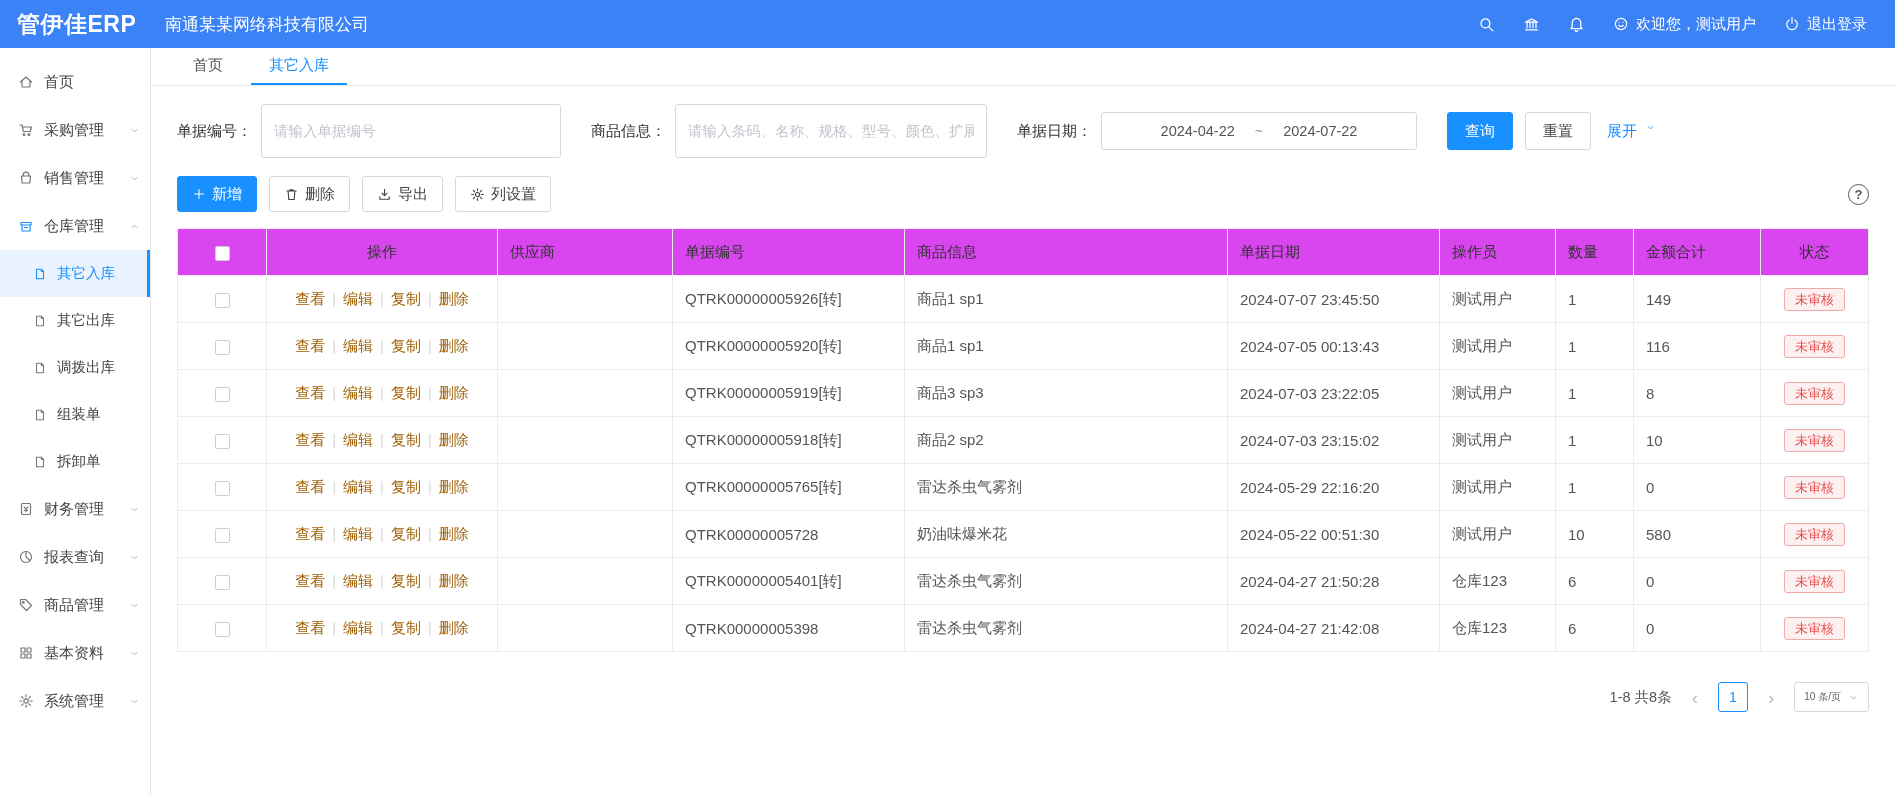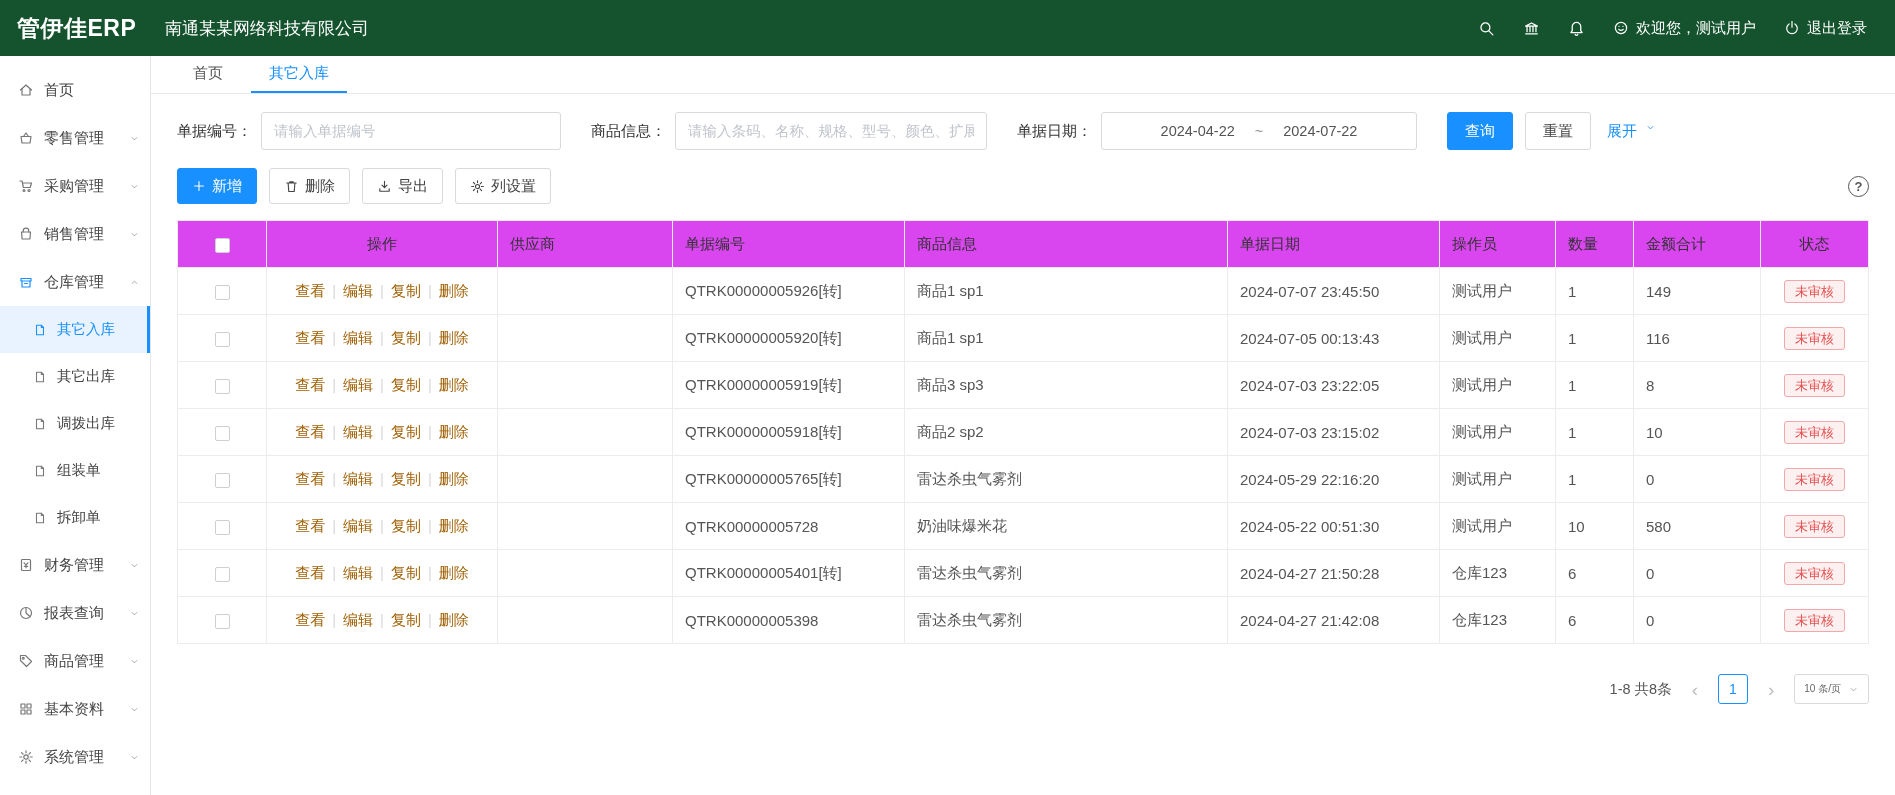--- a/index.html
+++ b/index.html
@@ -1,20 +1,20 @@
 <!DOCTYPE html>
 <html><head>
 <meta charset="utf-8">
 <style>
   *{box-sizing:border-box;margin:0;padding:0}
   html,body{width:1895px;height:795px;overflow:hidden;background:#fff;
     font-family:"Liberation Sans","DejaVu Sans",sans-serif;font-size:15px;color:#333}
   .i{display:inline-flex;align-items:center;justify-content:center;line-height:0}
   
-  .topbar{height:56px;background:#14532d;display:flex;align-items:center;color:#fff}
+  .topbar{height:48px;background:#3b82f6;display:flex;align-items:center;color:#fff}
   .logo{width:151px;flex:0 0 151px;padding-left:17px;font-size:23px;font-weight:bold;letter-spacing:.5px}
   .company{font-size:17px;margin-left:14px}
   .topbar-right{margin-left:auto;display:flex;align-items:center;gap:28px;padding-right:28px}
   .tb-text{display:inline-flex;align-items:center;gap:7px;font-size:15px;cursor:pointer;white-space:nowrap}
   .tb-icon{cursor:pointer}
   
   .layout{display:flex;height:747px}
   .sidebar{width:151px;flex:0 0 151px;border-right:1px solid #e5e5e5;padding-top:10px;background:#fff;overflow:hidden}
   .side-item{height:48px;display:flex;align-items:center;padding:0 10px 0 17px;color:#444;cursor:pointer;font-size:15px;white-space:nowrap}
   .side-item .s-icon{width:17px;margin-right:10px;color:#777;flex:0 0 17px}
@@ -27,21 +27,21 @@
   .main{flex:1;display:flex;flex-direction:column;min-width:0}
   
   .tabbar{height:38px;border-bottom:1px solid #e8e8e8;display:flex;align-items:stretch;padding-left:24px}
   .tab{display:flex;align-items:center;padding:0 18px;margin-right:10px;color:#555;cursor:pointer;border-bottom:2px solid transparent}
   .tab.active{color:#1890ff;border-bottom-color:#1890ff}
   
   .content{padding:0 26px}
   .filters{display:flex;align-items:center;margin-top:18px;flex-wrap:nowrap}
   .f-group{display:flex;align-items:center;margin-right:30px}
   .f-label{margin-right:9px;color:#333;white-space:nowrap}
-  .f-input{height:38px;border:1px solid #d9d9d9;border-radius:3px;padding:0 12px;font-size:14.5px;color:#333;outline:none;font-family:inherit}
+  .f-input{height:54px;border:1px solid #d9d9d9;border-radius:3px;padding:0 12px;font-size:14.5px;color:#333;outline:none;font-family:inherit}
   .f-input::placeholder{color:#c0c4cc}
   .w1{width:300px}.w2{width:312px}
   .date-box{height:38px;width:316px;border:1px solid #d9d9d9;border-radius:3px;display:flex;align-items:center;justify-content:center;gap:20px;color:#555;font-size:14.5px;cursor:pointer}
   .date-sep{color:#999}
   .btn{height:38px;border-radius:3px;border:1px solid #d9d9d9;background:#fff;color:#444;font-size:15px;padding:0 17px;cursor:pointer;display:inline-flex;align-items:center;justify-content:center;gap:6px;font-family:inherit;white-space:nowrap}
   .btn.primary{background:#1890ff;border-color:#1890ff;color:#fff}
   .btn + .btn{margin-left:12px}
   .link-blue{color:#1890ff;cursor:pointer;display:inline-flex;align-items:flex-start;gap:8px;margin-left:16px;white-space:nowrap}
   .toolbar{display:flex;align-items:center;margin-top:18px}
   .toolbar .btn{height:36px;padding:0 14px}
@@ -113,34 +113,20 @@
 <div class="layout">
   <aside class="sidebar">
       <div class="side-item">
         <span class="i s-icon">
           <svg width="16" height="16" viewBox="0 0 16 16" fill="none" stroke="currentColor" stroke-width="1.2" stroke-linecap="round" stroke-linejoin="round">
             <path d="M2.5 8 8 3l5.5 5"></path>
             <path d="M4 6.8V13h8V6.8"></path>
           </svg>
         </span>
         <span class="s-label">首页</span>
-      </div>
-      <div class="side-item">
-        <span class="i s-icon">
-          <svg width="16" height="16" viewBox="0 0 16 16" fill="none" stroke="currentColor" stroke-width="1.2" stroke-linecap="round" stroke-linejoin="round">
-            <path d="M3 6.5h10l-1 6.5H4z"></path>
-            <path d="M5.5 6.5 8 3l2.5 3.5"></path>
-          </svg>
-        </span>
-        <span class="s-label">零售管理</span>
-        <span class="i s-chev">
-          <svg width="11" height="11" viewBox="0 0 16 16" fill="none" stroke="currentColor" stroke-width="1.2" stroke-linecap="round" stroke-linejoin="round">
-            <path d="M4.5 6.5 8 10l3.5-3.5"></path>
-          </svg>
-        </span>
       </div>
       <div class="side-item">
         <span class="i s-icon">
           <svg width="16" height="16" viewBox="0 0 16 16" fill="none" stroke="currentColor" stroke-width="1.2" stroke-linecap="round" stroke-linejoin="round">
             <path d="M2 3h2l1.4 6.5h6.8L13.5 5H4.6"></path>
             <circle cx="6" cy="12.5" r="1"></circle>
             <circle cx="11" cy="12.5" r="1"></circle>
           </svg>
         </span>
         <span class="s-label">采购管理</span>

